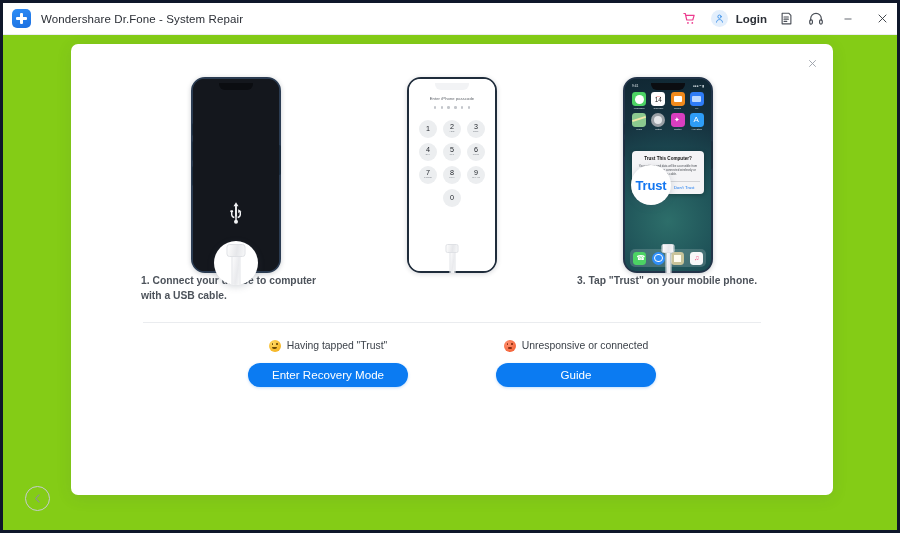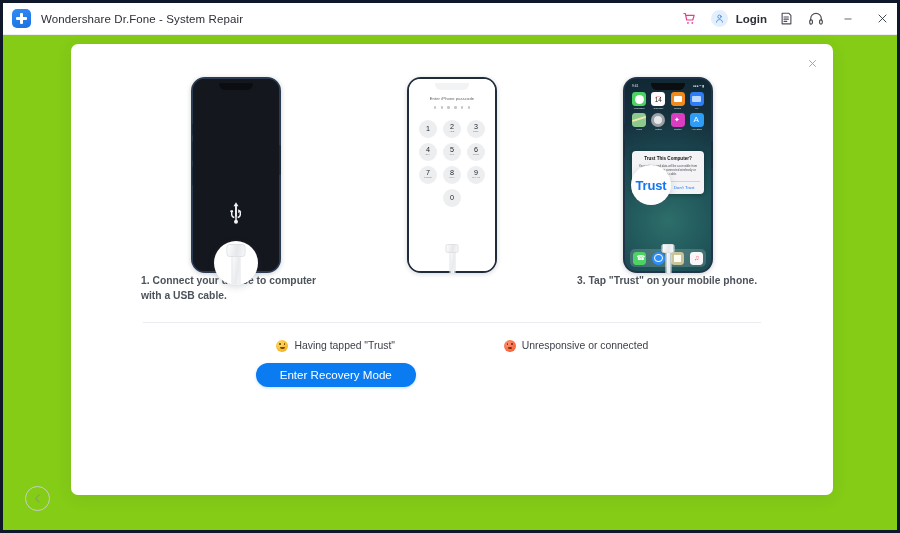--- a/index.html
+++ b/index.html
@@ -608,20 +608,21 @@
 
       <div class="act">
         <div class="act-lab">
           <span class="emoji dizzy">
               <i></i>
               <u></u>
               <s></s>
             </span>
           <span>Unresponsive or connected</span>
         </div>
+        <button class="pill">Guide</button>
       </div>
     </div>
   </div>
 
   <button class="backbtn">
     <svg width="13" height="13" viewBox="0 0 24 24" fill="none" stroke="#8a9098" stroke-width="1.9" stroke-linecap="round" stroke-linejoin="round">
       <path d="M15 5.5L8.5 12l6.5 6.5"></path>
     </svg>
   </button>
 

